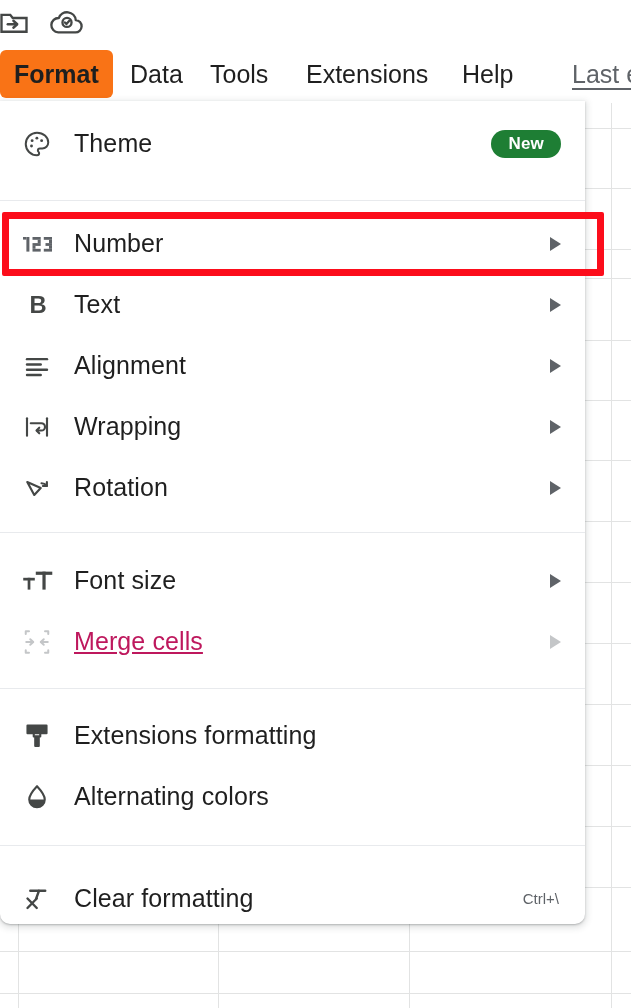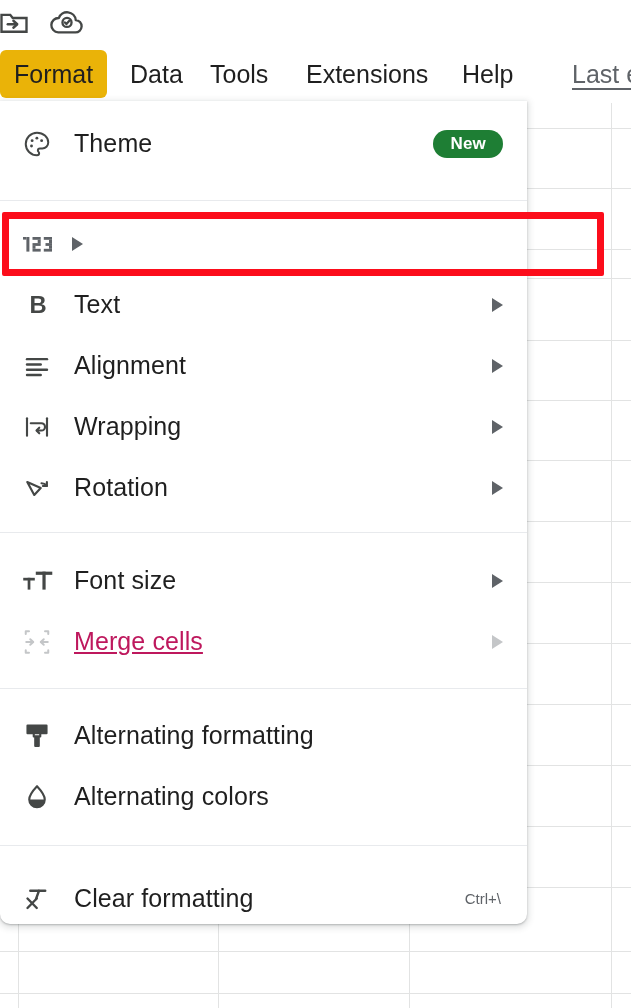--- a/index.html
+++ b/index.html
@@ -72,41 +72,42 @@
     top: 4px;
     height: 48px;
     line-height: 48px;
     font-size: 25px;
     color: #1f1f1f;
     padding: 0 14px;
     border-radius: 6px;
     box-sizing: border-box;
   }
   .menubar-item.active {
-    background: #eab308;
+    background: #f97316;
+    font-weight: bold;
   }
   #menu-last-edit {
     position: absolute;
     top: 4px;
     height: 48px;
     line-height: 48px;
     font-size: 25px;
     color: #5f6368;
     text-decoration: underline;
     text-underline-offset: 5px;
     left: 560px;
     margin-left: 12px;
   }
 
   
   #format-menu {
     position: absolute;
     left: 0;
     top: 101px;
-    width: 527px;
+    width: 585px;
     height: 823px;
     background: #ffffff;
     border-radius: 0 0 10px 10px;
     box-shadow: 0 2px 6px 2px rgba(60,64,67,.15), 0 1px 2px 0 rgba(60,64,67,.3);
     z-index: 10;
     overflow: visible;
   }
 
   .menu-row {
     position: relative;
@@ -278,20 +279,21 @@
           <rect x="10.5" y="10.1" width="8.2" height="2.8"></rect>
           <rect x="10.5" y="12.9" width="3" height="2.9"></rect>
           <rect x="10.5" y="15.8" width="8.2" height="2.8"></rect>
           <rect x="21.8" y="4" width="8.2" height="2.8"></rect>
           <rect x="27" y="6.8" width="3" height="3.3"></rect>
           <rect x="23.5" y="10.1" width="6.5" height="2.8"></rect>
           <rect x="27" y="12.9" width="3" height="2.9"></rect>
           <rect x="21.8" y="15.8" width="8.2" height="2.8"></rect>
         </svg>
       </span>
+      <span class="mi-label">Number</span>
       <span class="mi-arrow"></span>
     </div>
 
     <div class="menu-row">
       <span class="mi-icon">
         <svg width="30" height="30" viewBox="0 0 24 24">
           <text x="6" y="18" font-family="&quot;Liberation Sans&quot;, sans-serif" font-size="19" font-weight="bold" fill="#444746">B</text>
         </svg>
       </span>
       <span class="mi-label">Text</span>
@@ -375,21 +377,21 @@
 
   <div style="padding-top:16px">
     <div class="menu-row">
       <span class="mi-icon">
         <svg width="30" height="30" viewBox="0 0 24 24" fill="none" stroke="#444746" stroke-width="1.7" stroke-linejoin="round">
           <rect x="4.4" y="3.6" width="15.2" height="6.2" fill="#444746" stroke="#444746"></rect>
           <path d="M9.4 9.8v2.6h5.2V9.8"></path>
           <rect x="10.6" y="12.4" width="2.8" height="7.6" fill="#444746" stroke="#444746"></rect>
         </svg>
       </span>
-      <span class="mi-label">Alternating formatting</span>
+      <span class="mi-label">Extensions formatting</span>
     </div>
 
     <div class="menu-row">
       <span class="mi-icon">
         <svg width="30" height="30" viewBox="0 0 24 24">
           <path d="M12 3.4c0 0-6.2 6.6-6.2 10.6a6.2 6.2 0 0 0 12.4 0C18.2 10 12 3.4 12 3.4z" fill="none" stroke="#444746" stroke-width="1.7" stroke-linejoin="round"></path>
           <path d="M5.8 14c0 3.5 2.8 6.2 6.2 6.2s6.2-2.7 6.2-6.2z" fill="#444746"></path>
         </svg>
       </span>
       <span class="mi-label">Alternating colors</span>

